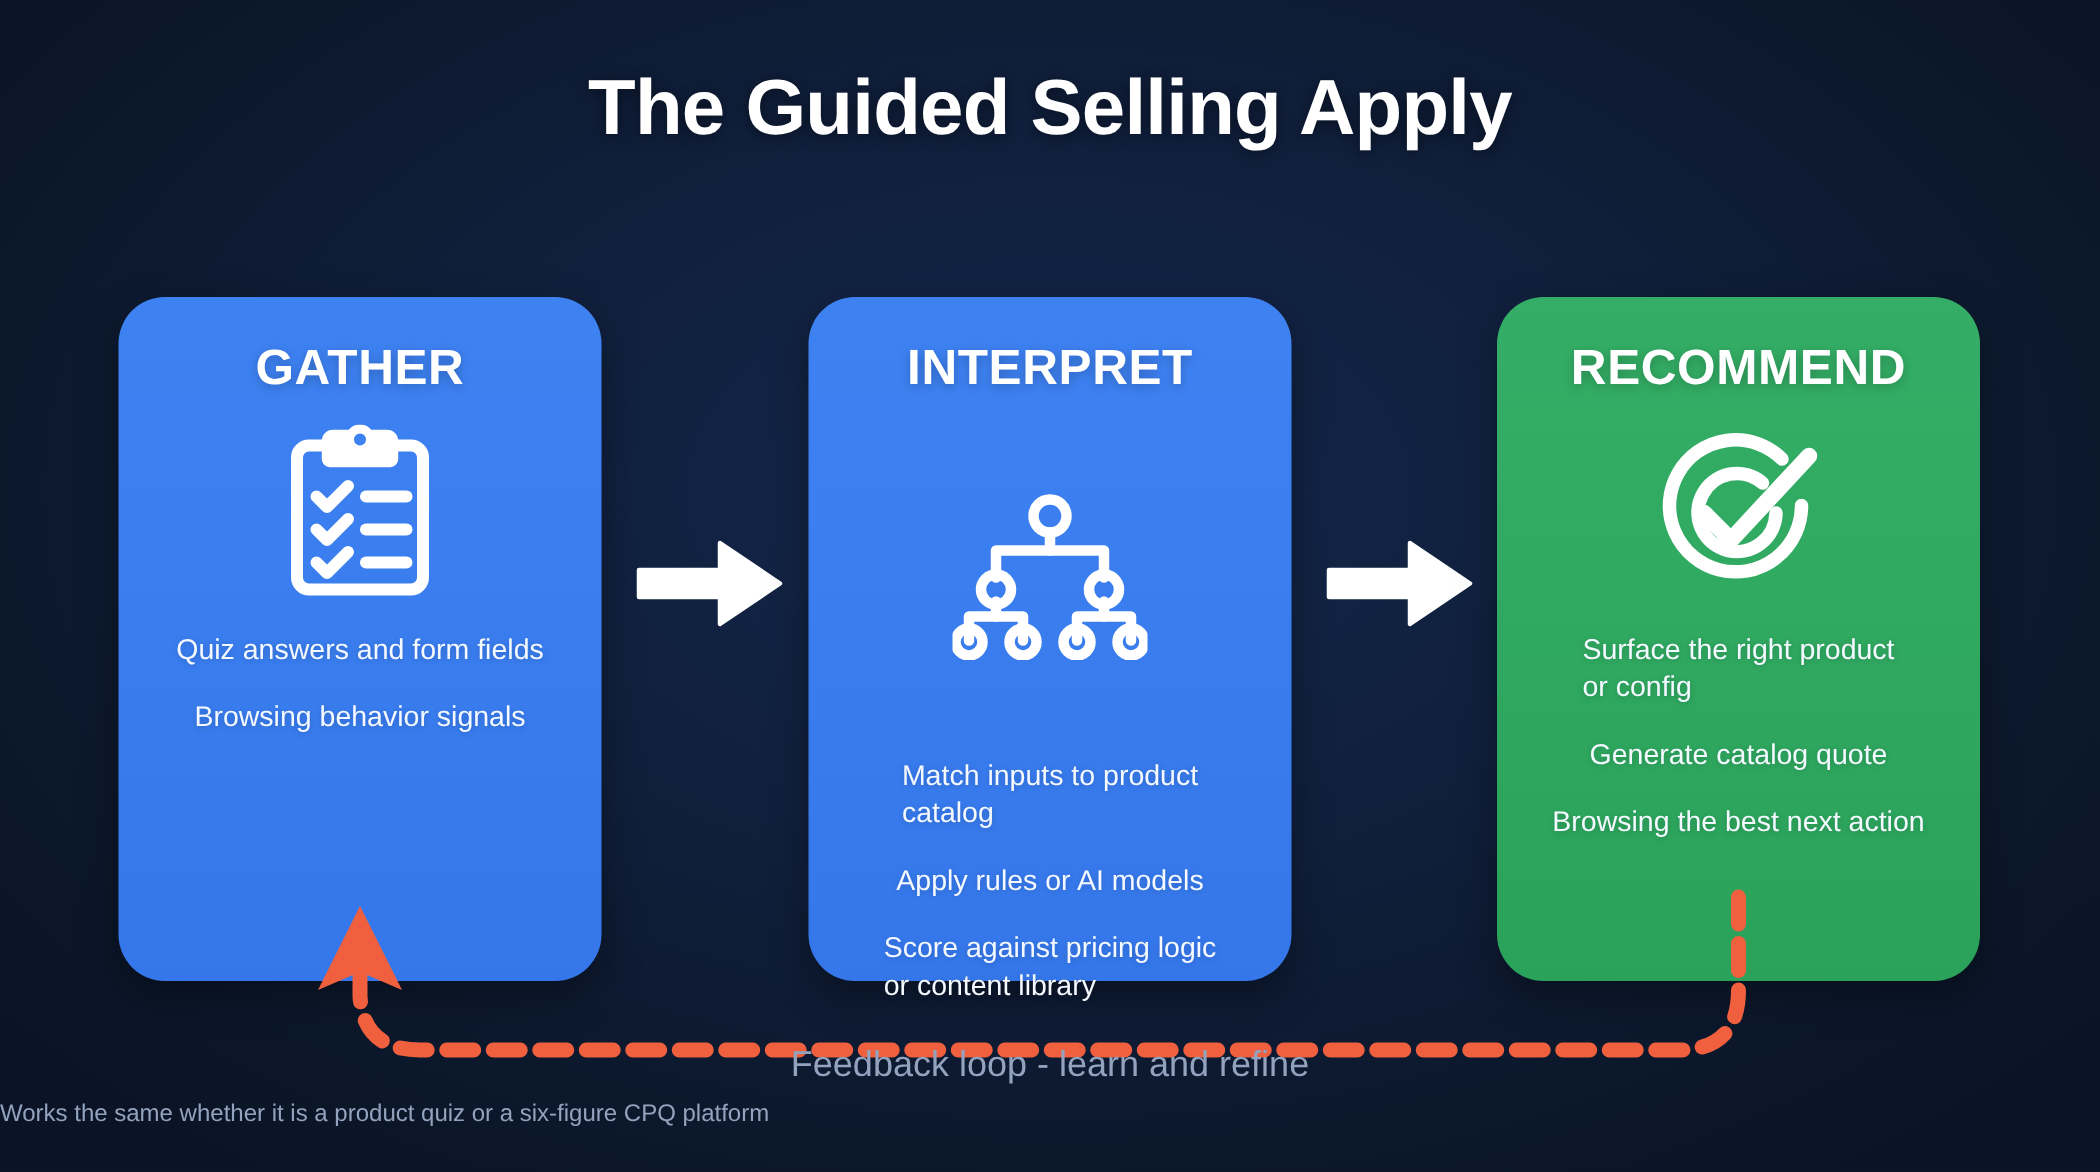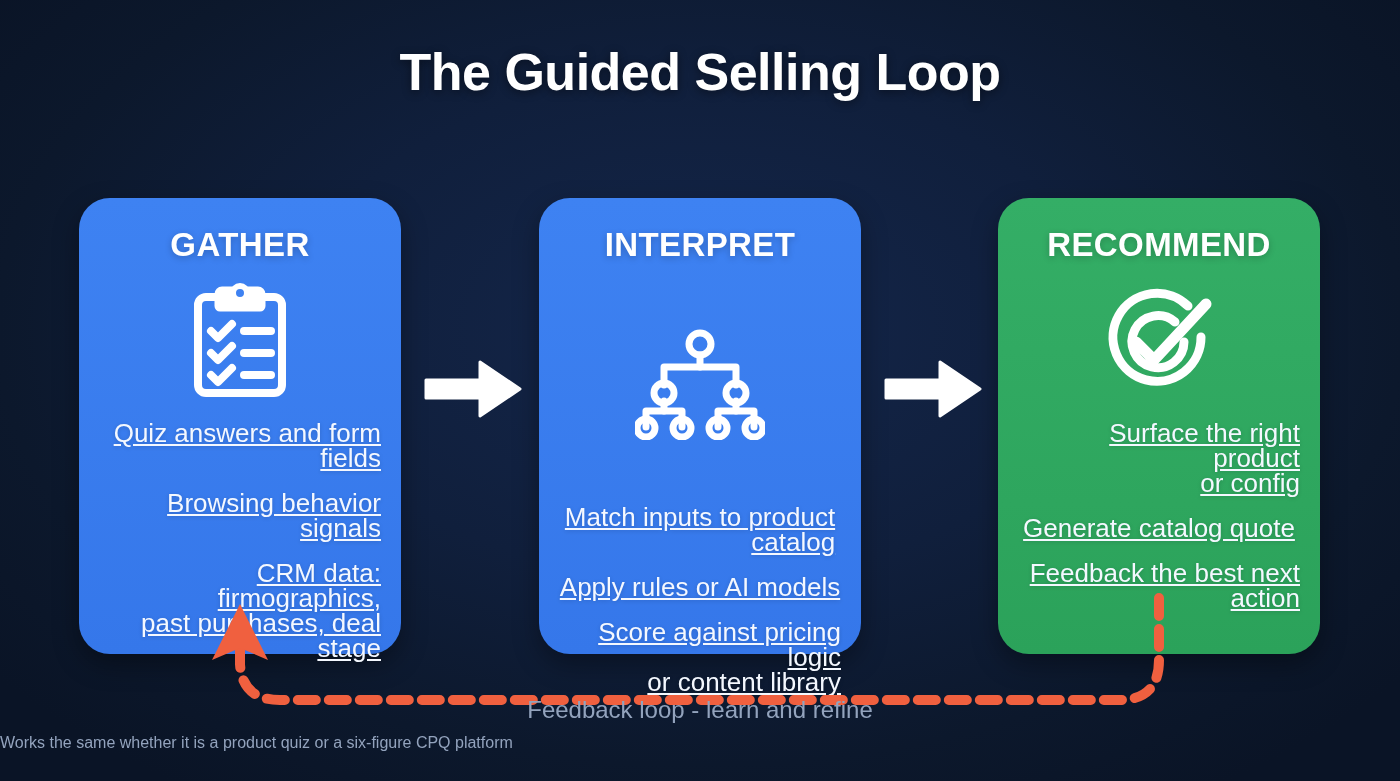--- a/index.html
+++ b/index.html
@@ -78,27 +78,26 @@
   .card-icon svg { display: block; }
 
   .card-lines {
     margin-top: 20px;
     width: 100%;
     display: flex;
     flex-direction: column;
     align-items: center;
   }
   .card-line {
-    font-size: 26px;
+    font-size: 19px;
     line-height: 25px;
     color: #f4f8ff;
-    text-align: right;
+    text-align: left;
     margin-bottom: 20px;
     text-shadow: 0 1px 4px rgba(0,0,0,0.16);
-    text-decoration: underline;
   }
   .card-line:last-child { margin-bottom: 0; }
 
   
   .step-arrow {
     position: absolute;
     top: 358px;
     width: 98px;
     height: 62px;
   }
@@ -134,21 +133,21 @@
     text-align: left;
     font-size: 16px;
     color: #93a3bd;
   }
 </style>
 </head>
 <body>
 
 <div id="stage">
 
-  <div id="page-title">The Guided Selling Loop</div>
+  <div id="page-title">The Guided Selling Apply</div>
 
   <div class="card gather">
     <div class="card-title">GATHER</div>
     <div class="card-icon">
       <svg width="104" height="118" viewBox="0 0 104 118">
         <g fill="none" stroke="#ffffff" stroke-width="8" stroke-linecap="round" stroke-linejoin="round">
           <path d="M32 14 H18 a8 8 0 0 0 -8 8 V102 a8 8 0 0 0 8 8 H86 a8 8 0 0 0 8 -8 V22 a8 8 0 0 0 -8 -8 H72"></path>
           <path d="M34 7 H70 a4 4 0 0 1 4 4 V23 a2 2 0 0 1 -2 2 H32 a2 2 0 0 1 -2 -2 V11 a4 4 0 0 1 4 -4 Z" fill="#ffffff" stroke-width="7"></path>
         </g>
         <circle cx="52" cy="10" r="7" fill="#3e82f2" stroke="#ffffff" stroke-width="6"></circle>
@@ -158,21 +157,20 @@
           <polyline points="23,92 30,99 44,85"></polyline>
           <line x1="56" y1="48" x2="83" y2="48"></line>
           <line x1="56" y1="70" x2="83" y2="70"></line>
           <line x1="56" y1="92" x2="83" y2="92"></line>
         </g>
       </svg>
     </div>
     <div class="card-lines">
       <div class="card-line">Quiz answers and form fields</div>
       <div class="card-line">Browsing behavior signals</div>
-      <div class="card-line">CRM data: firmographics,<br>past purchases, deal stage</div>
     </div>
   </div>
 
   <div class="step-arrow a1">
     <svg width="98" height="62" viewBox="0 0 98 62">
       <path d="M2 22 H56 V4 L96 31 L56 58 V40 H2 Z" fill="#ffffff" stroke="#ffffff" stroke-width="3" stroke-linejoin="round"></path>
     </svg>
   </div>
 
   <div class="card interpret">
@@ -218,21 +216,21 @@
         <g fill="none" stroke="#ffffff" stroke-linecap="round">
           <path d="M88 22 A44 44 0 1 0 101 53" stroke-width="9"></path>
           <path d="M75 38 A26 26 0 1 0 84 58" stroke-width="9"></path>
           <polyline points="36,58 54,76 106,20" stroke-width="11" stroke-linejoin="round"></polyline>
         </g>
       </svg>
     </div>
     <div class="card-lines">
       <div class="card-line">Surface the right product<br>or config</div>
       <div class="card-line">Generate catalog quote</div>
-      <div class="card-line">Feedback the best next action</div>
+      <div class="card-line">Browsing the best next action</div>
     </div>
   </div>
 
   <svg id="feedback-loop" viewBox="0 0 1400 180">
     <path d="M1159 38 L1159 100 Q1159 140 1119 140 L280 140 Q242 140 240 104 L240 82" fill="none" stroke="#f0603f" stroke-width="10" stroke-linecap="round" stroke-dasharray="18 13"></path>
     <path d="M240 44 L268 100 L240 88 L212 100 Z" fill="#f0603f"></path>
   </svg>
 
   <div id="feedback-label">Feedback loop - learn and refine</div>
 

